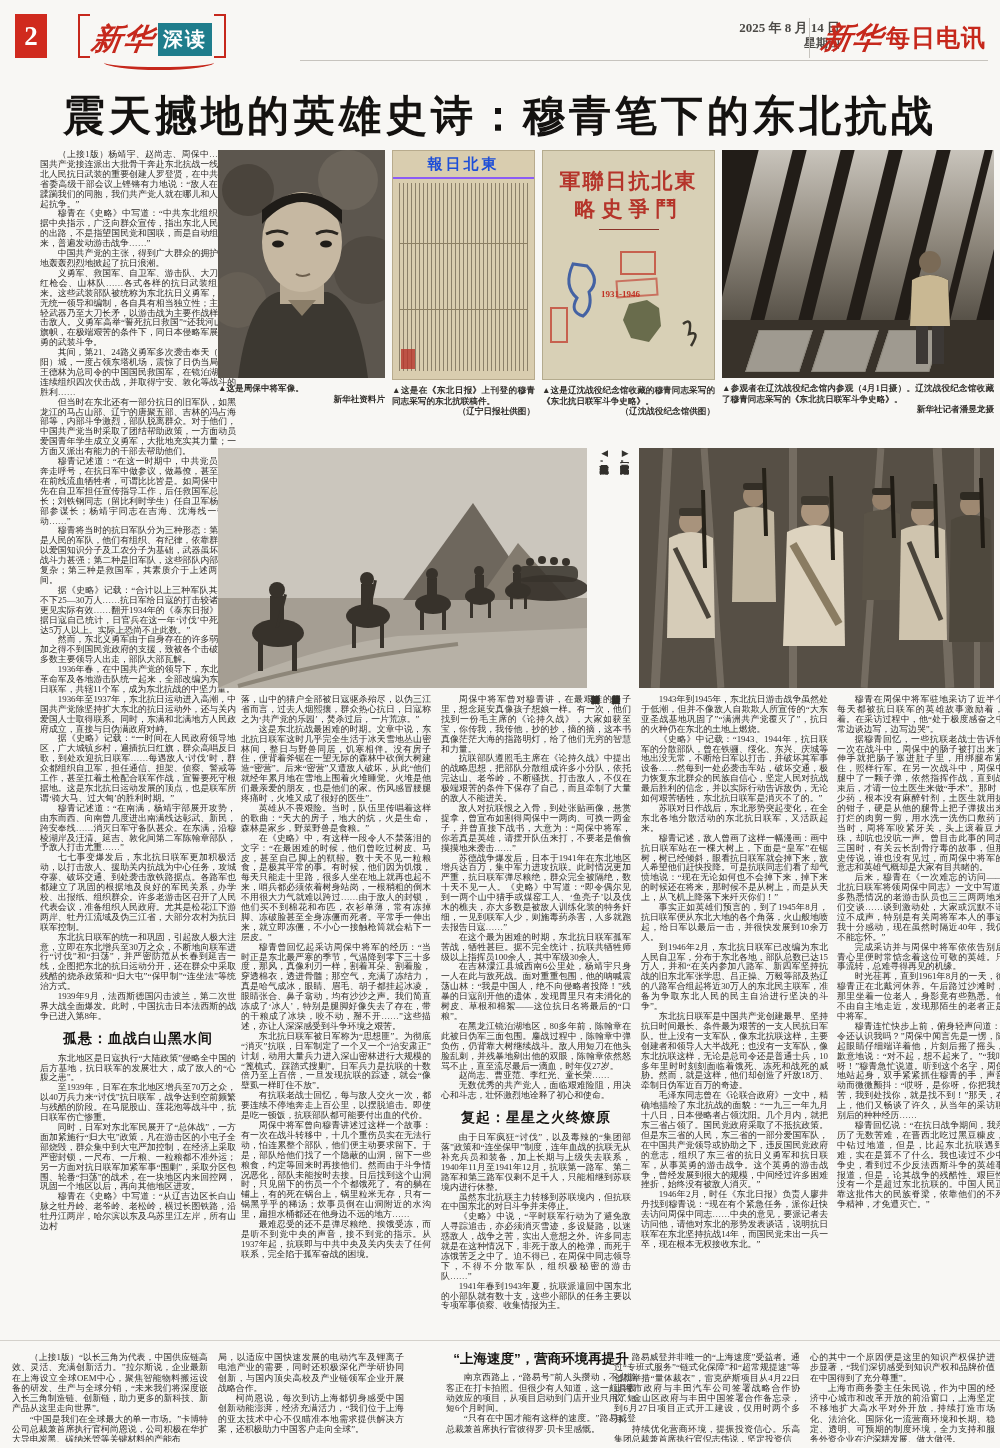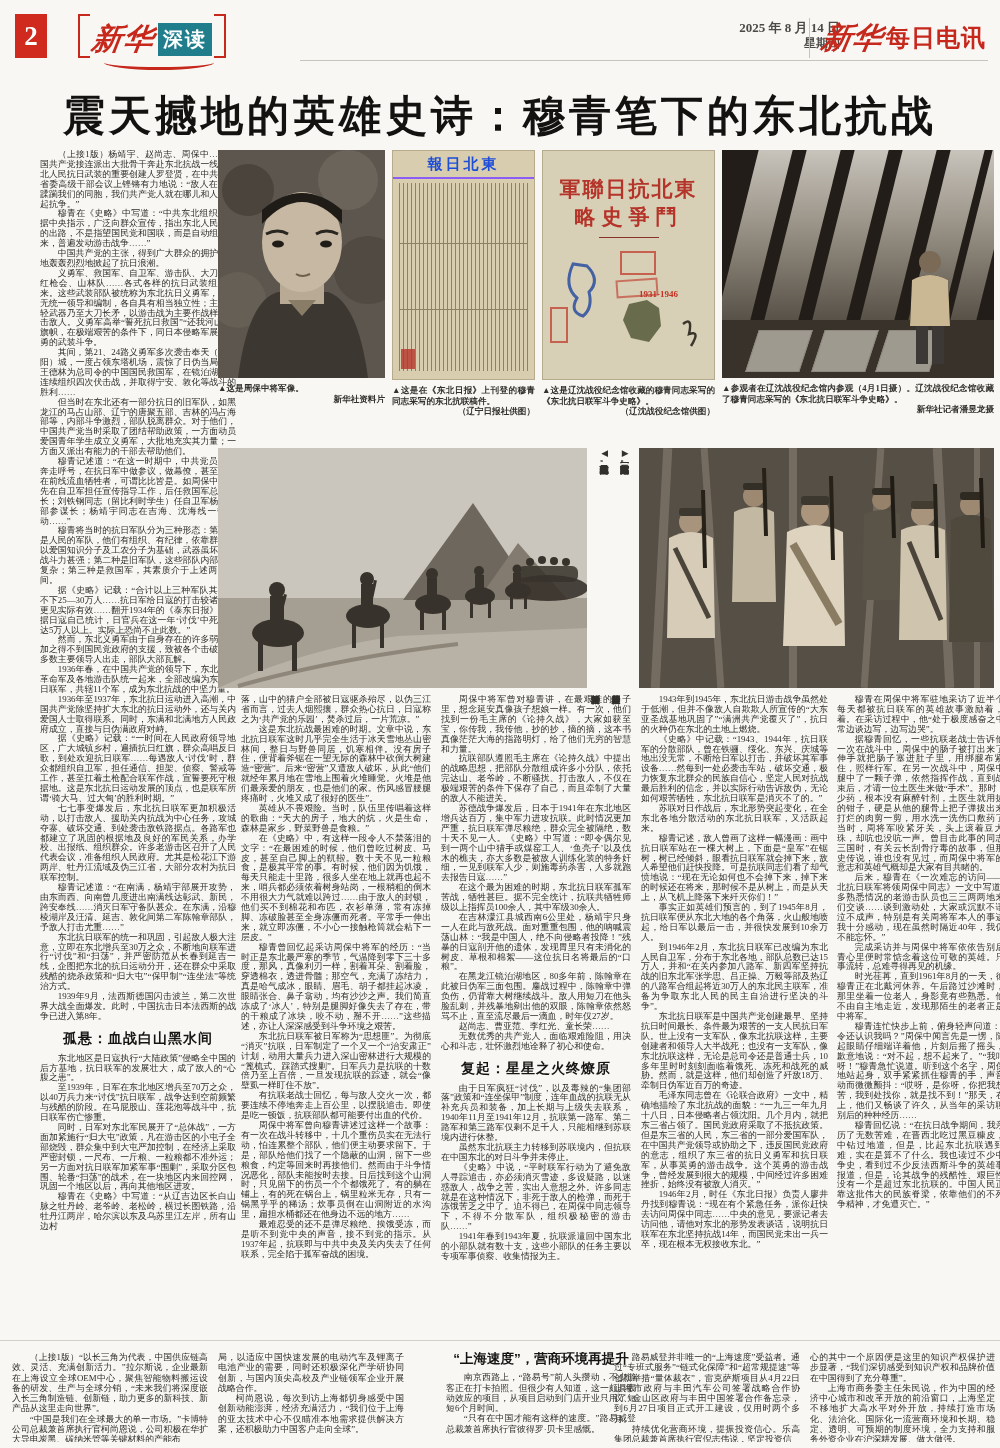--- a/index.html
+++ b/index.html
@@ -46,24 +46,24 @@
   .vcap .vcredit{margin-top:auto;}
   
   .np{background:#d9cdaf;border:1px solid #b8ab8d;}
   .np-head{height:26px;display:flex;align-items:center;justify-content:center;font-size:15px;font-weight:bold;
            color:#1d4ed8;letter-spacing:3px;border-bottom:2px solid #8b5cf6;}
   .np-lines{position:absolute;left:6px;right:6px;top:32px;bottom:8px;
             background:repeating-linear-gradient(90deg,rgba(62,52,36,.50) 0 1px,transparent 1px 4px);}
   .np-sep{position:absolute;left:6px;right:6px;height:1px;background:#8d8064;}
   
   .book{background:#d8d0b6;border:1px solid #b4ab8e;display:flex;flex-direction:column;align-items:center;}
-  .bk-t1{margin-top:24px;font-size:21px;font-weight:bold;color:#b5342a;letter-spacing:2px;}
+  .bk-t1{margin-top:16px;font-size:21px;font-weight:bold;color:#b5342a;letter-spacing:2px;}
   .bk-t2{font-size:21px;font-weight:bold;color:#b5342a;letter-spacing:6px;}
   .bk-rule{width:60px;border-top:1px solid #8a3229;margin:6px 0;}
-  .bk-years{position:absolute;left:58px;top:138px;color:#c03224;font-size:9px;font-weight:bold;z-index:2;margin-left:38px;}
+  .bk-years{position:absolute;left:58px;top:138px;color:#c03224;font-size:9px;font-weight:bold;z-index:2;}
   
   .museum{background:#221d18;}
   .mu-panel{position:absolute;top:-20px;width:34px;height:190px;transform:skewX(-14deg);
             background:linear-gradient(180deg,#e4e0d8 0%,#9d968a 55%,#5c564c 100%);opacity:.92;}
   .mu-floor{position:absolute;left:0;right:0;bottom:0;height:58px;background:#38322a;}
   .mu-case{position:absolute;bottom:6px;width:52px;height:40px;background:rgba(215,210,200,.65);
            border:1px solid #8e897e;transform:skewX(-18deg);}
   
   .ph-svg{display:block;width:100%;height:100%;}
   
@@ -103,22 +103,22 @@
         <p class="para">义勇军、救国军、自卫军、游击队、大刀会、红枪会、山林队……各式各样的抗日武装组建起来。这些武装部队被统称为东北抗日义勇军，他们无统一领导和编制，各自具有相当独立性；主要用轻武器乃至大刀长矛，以游击战为主要作战样式打击敌人。义勇军高举“誓死抗日救国”“还我河山”的旗帜，在极端艰苦的条件下，同日本侵略军展开英勇的武装斗争。</p>
         <p class="para">其间，第21、24路义勇军多次袭击奉天（今沈阳）城，一度占领东塔机场，震惊了日伪当局；以王德林为总司令的中国国民救国军，在镜泊湖地区连续组织四次伏击战，并取得宁安、敦化等战斗的胜利……</p>
         <p class="para">但当时在东北还有一部分抗日的旧军队，如黑龙江的马占山部、辽宁的唐聚五部、吉林的冯占海部等，内部斗争激烈，部队脱离群众。对于他们，中国共产党当时采取了团结帮助政策，一方面动员爱国青年学生成立义勇军，大批地充实其力量；一方面又派出有能力的干部去帮助他们。</p>
         <p class="para">穆青记述道：“在这一时期中，中共党员到处奔走呼号，在抗日军中做参议，做幕僚，甚至当兵在前线流血牺牲者，可谓比比皆是。如周保中同志先在自卫军担任宣传指导工作，后任救国军总参谋长；刘铁钢同志（留比利时学生）任自卫军杨耀军部参谋长；杨靖宇同志在吉海、沈海线一带活动……”</p>
         <p class="para">穆青将当时的抗日军队分为三种形态：第一种是人民的军队，他们有组织、有纪律，依靠群众，以爱国知识分子及工农分子为基础，武器虽坏，但战斗力甚强；第二种是旧军队，这些部队内部派系复杂；第三种是救国军，其素质介于上述两者之间。</p>
         <p class="para">据《史略》记载：“合计以上三种军队其总数不下25—30万人……抗日军给日寇的打击较诸过去更见实际有效……翻开1934年的《泰东日报》，根据日寇自己统计，日官兵在这一年‘讨伐’中死伤者达5万人以上。实际上恐尚不止此数。”</p>
         <p class="para">然而，东北义勇军由于自身存在的许多弱点，加之得不到国民党政府的支援，致被各个击破，大多数主要领导人出走，部队大部瓦解。</p>
         <p class="para">1936年春，在中国共产党的领导下，东北人民革命军及各地游击队统一起来，全部改编为东北抗日联军，共辖11个军，成为东北抗战的中坚力量。</p>
         <p class="para">1936年至1937年，东北抗日运动进入高潮，中国共产党除坚持扩大东北的抗日运动外，还与关内爱国人士取得联系。同时，东满和北满地方人民政府成立，直接与日伪满政府对峙。</p>
         <p class="para">据《史略》记载：“一时间在人民政府领导地区，广大城镇乡村，遍插抗日红旗，群众高唱反日歌，到处欢迎抗日联军……每遇敌人‘讨伐’时，群众都组织自卫军，担任通信、担架、侦察、警戒等工作，甚至扛着土枪配合联军作战，宣誓要死守根据地。这是东北抗日运动发展的顶点，也是联军所谓‘骑大马、过大甸’的胜利时期。”</p>
+        <p class="para">穆青记述道：“在南满，杨靖宇部展开攻势，由东而西、向南曾几度进出南满线达彰武、新民，跨安奉线……消灭日军守备队甚众。在东满，沿穆棱湖岸及汪清、延吉、敦化间第二军陈翰章部队，予敌人打击尤重……”</p>
         <p class="para">七七事变爆发后，东北抗日联军更加积极活动，以打击敌人、援助关内抗战为中心任务，攻城夺寨、破坏交通、到处袭击敌铁路据点。各路军也都建立了巩固的根据地及良好的军民关系，办学校、出报纸、组织群众。许多老游击区召开了人民代表会议，准备组织人民政府。尤其是松花江下游两岸、牡丹江流域及伪三江省，大部分农村为抗日联军控制。</p>
-        <p class="para">穆青记述道：“在南满，杨靖宇部展开攻势，由东而西、向南曾几度进出南满线达彰武、新民，跨安奉线……消灭日军守备队甚众。在东满，沿穆棱湖岸及汪清、延吉、敦化间第二军陈翰章部队，予敌人打击尤重……”</p>
         <p class="para">东北抗日联军的统一和巩固，引起敌人极大注意，立即在东北增兵至30万之众，不断地向联军进行“讨伐”和“扫荡”，并严密防范从长春到延吉一线，企图把东北的抗日运动分开，还在群众中采取残酷的烧杀政策和“归大屯”“保甲制”“连坐法”等统治方式。</p>
         <p class="para">1939年9月，法西斯德国闪击波兰，第二次世界大战全面爆发。此时，中国抗击日本法西斯的战争已进入第8年。</p>
       </div>
     <h3 class="sect">孤悬：血战白山黑水间</h3>
     <div>
         <p class="para">东北地区是日寇执行“大陆政策”侵略全中国的后方基地，抗日联军的发展壮大，成了敌人的“心腹之患”。</p>
         <p class="para">至1939年，日军在东北地区增兵至70万之众，以40万兵力来“讨伐”抗日联军，战争达到空前频繁与残酷的阶段。在马屁股山、莲花泡等战斗中，抗日联军伤亡惨重。</p>
         <p class="para">同时，日军对东北军民展开了“总体战”，一方面加紧施行“归大屯”政策，凡在游击区的小屯子全部烧毁，群众集中到大屯严加控制，在经济上采取严密封锁，一尺布、一斤粮、一粒粮都不准外运；另一方面对抗日联军加紧军事“围剿”，采取分区包围、轮番“扫荡”的战术，在一块地区内来回控网，巩固一个地区以后，再向其他地区进攻。</p>
         <p class="para">穆青在《史略》中写道：“从辽吉边区长白山脉之牡丹岭、老爷岭、老松岭，横过长图铁路，沿牡丹江两岸，哈尔滨以东及乌苏里江左岸，所有山边村</p>
       </div>
@@ -326,20 +326,21 @@
         <p class="para">有抗联老战士回忆，每与敌人交火一次，都要连续不停地奔走上百公里，以摆脱追击。即使是吃一顿饭，抗联部队都可能要付出血的代价。</p>
         <p class="para">周保中将军曾向穆青讲述过这样一个故事：有一次在战斗转移中，十几个重伤员实在无法行动，怕连累整个部队，他们便主动要求留下。于是，部队给他们找了一个隐蔽的山洞，留下一些粮食，约定等回来时再接他们。然而由于斗争情况恶化，部队未能按时去接。日后找到这个山洞时，只见留下的伤员一个个都饿死了。有的躺在铺上，有的死在锅台上，锅里粒米无存，只有一锅黑乎乎的稀汤；炊事员倒在山洞附近的水沟里，扁担水桶都还在他身边不远的地方……</p>
         <p class="para">最难忍受的还不是弹尽粮绝、挨饿受冻，而是听不到党中央的声音，接不到党的指示。从1937年起，抗联即与中共中央及关内失去了任何联系，完全陷于孤军奋战的困境。</p>
       </div>
   </div>
 
   <div class="col" style="left:413px;top:695px;width:190px;height:643px;">
     <div>
         <p class="para">周保中将军曾对穆青讲，在最艰难的日子里，想念延安真像孩子想娘一样。有一次，他们找到一份毛主席的《论持久战》，大家如获至宝，你传我，我传他，抄的抄，摘的摘，这本书真像茫茫大海的指路明灯，给了他们无穷的智慧和力量。</p>
         <p class="para">抗联部队遵照毛主席在《论持久战》中提出的战略思想，把部队分散组成许多小分队，依托完达山、老爷岭，不断骚扰、打击敌人，不仅在极端艰苦的条件下保存了自己，而且牵制了大量的敌人不能进关。</p>
+        <p class="para">敌人对抗联恨之入骨，到处张贴画像，悬赏捉拿，曾宣布如割得周保中一两肉、可换一两金子，并曾直接下战书，大意为：“周保中将军，你若真是英雄，请摆开队伍来打，不要老是偷偷摸摸地来袭击……”</p>
         <p class="para">苏德战争爆发后，日本于1941年在东北地区增兵达百万，集中军力进攻抗联。此时情况更加严重，抗日联军弹尽粮绝，群众完全被隔绝，数十天不见一人。《史略》中写道：“即令偶尔见到一两个山中猎手或煤窑工人、‘鱼亮子’以及伐木的樵夫，亦大多数是被敌人训练化装的特务奸细，一见到联军人少，则施毒药杀害，人多就跑去报告日寇……”</p>
         <p class="para">在这个最为困难的时期，东北抗日联军孤军苦战，牺牲甚巨。据不完全统计，抗联共牺牲师级以上指挥员100余人，其中军级30余人。</p>
         <p class="para">在吉林濛江县城西南6公里处，杨靖宇只身一人在此与敌死战。面对重重包围，他的呐喊震荡山林：“我是中国人，绝不向侵略者投降！”残暴的日寇剖开他的遗体，发现胃里只有未消化的树皮、草根和棉絮——这位抗日名将最后的“口粮”。</p>
         <p class="para">在黑龙江镜泊湖地区，80多年前，陈翰章在此被日伪军三面包围。鏖战过程中，陈翰章中弹负伤，仍背靠大树继续战斗。敌人用短刀在他头脸乱刺，并残暴地剜出他的双眼，陈翰章依然怒骂不止，直至流尽最后一滴血，时年仅27岁。</p>
         <p class="para">赵尚志、曹亚范、李红光、童长荣……</p>
         <p class="para">无数优秀的共产党人，面临艰难险阻，用决心和斗志，壮怀激烈地诠释了初心和使命。</p>
       </div>
     <h3 class="sect">复起：星星之火终燎原</h3>
     <div>
         <p class="para">由于日军疯狂“讨伐”，以及毒辣的“集团部落”政策和“连坐保甲”制度，连年血战的抗联无从补充兵员和装备，加上长期与上级失去联系，1940年11月至1941年12月，抗联第一路军、第二路军和第三路军仅剩不足千人，只能相继到苏联境内进行休整。</p>

